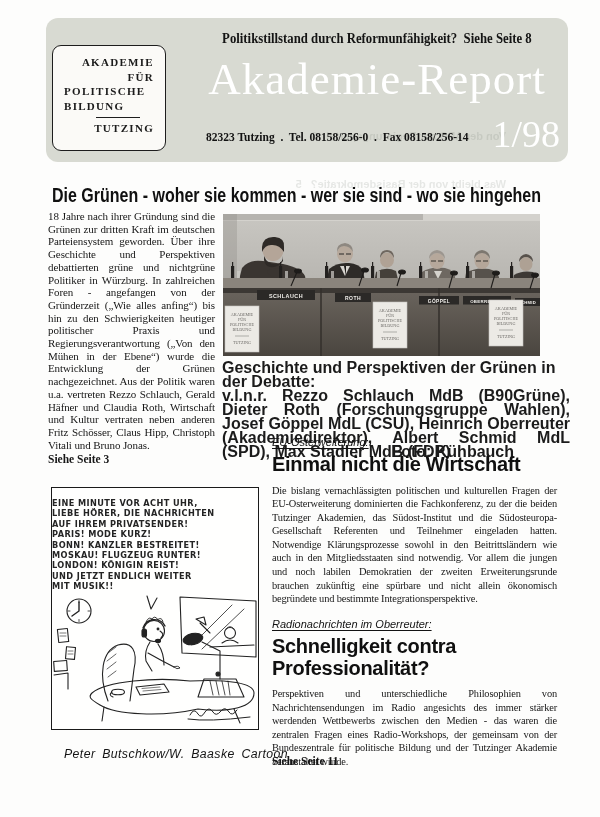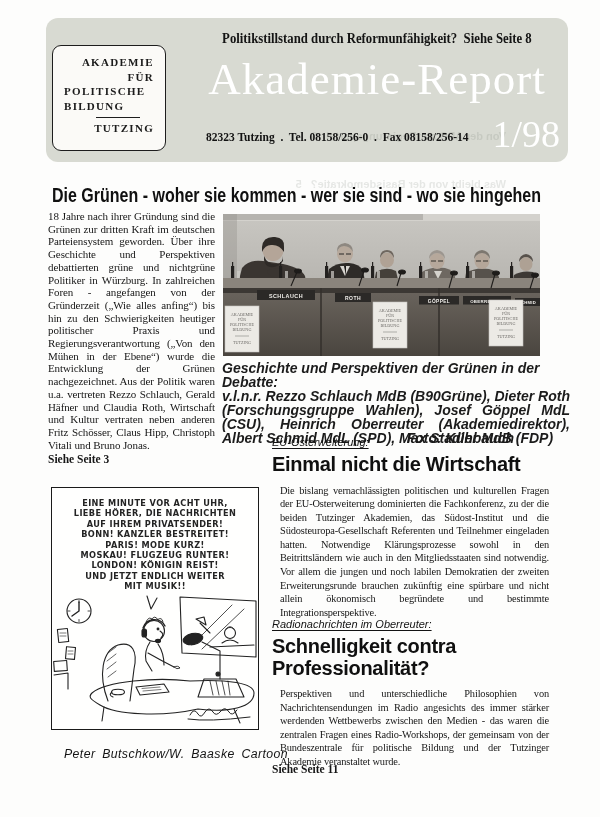--- a/index.html
+++ b/index.html
@@ -64,53 +64,53 @@
   }
   .more{font-weight:bold;font-size:11.5px;text-align:left;}
   .lead-more{margin-top:2px;}
 
   
   .photo{position:absolute;left:223px;top:214px;width:317px;height:142px;background:#a9a7a2;overflow:hidden;}
   .photo svg{display:block;}
 
   .caption{
     position:absolute;left:222px;top:361px;width:348px;
-    font-family:"Liberation Sans",sans-serif;font-weight:bold;font-style:italic;
-    font-size:14px;line-height:14px;color:#1b1b1b;
+    font-family:"Liberation Sans",sans-serif;font-weight:bold;
+    font-size:16px;line-height:14px;color:#1b1b1b;
   }
   .caption .cap-title{display:block;}
   .caption .cap-body{margin:0;text-align:justify;}
   .caption .cap-credit{text-align:right;padding-right:56px;margin-top:-14px;}
 
   
   .article{position:absolute;left:272px;width:285px;}
   .article-eu{top:436px;}
   .article-radio{top:618px;}
   .kicker{
     font-family:"Liberation Sans",sans-serif;font-style:italic;font-size:11px;
     text-decoration:underline;text-underline-offset:2px;margin-bottom:6px;color:#131313;
   }
   .sec-headline{
     margin:0 0 8px 0;font-family:"Liberation Sans",sans-serif;font-weight:bold;
     font-size:20px;line-height:21.5px;letter-spacing:-0.3px;color:#101010;white-space:pre-line;
   }
   .sec-body{
-    margin:8px;text-align:justify;hyphens:auto;
+    margin:0;text-align:justify;hyphens:auto;
     font-size:10.4px;line-height:13.6px;letter-spacing:-0.15px;font-family:Liberation Serif, serif;
   }
   .eu-more{padding-right:20px;margin-top:2px;}
   .radio-more{margin-top:-13.6px;padding-right:14px;}
 
   
   .cartoon-box{
     position:absolute;left:51px;top:487px;width:208px;height:243px;box-sizing:border-box;
     background:#fffffe;border:1.4px solid #1a1a1a;
   }
   .bubble{
-    padding-top:10px;text-align:center;
+    padding-top:10px;text-align:left;
     font-family:"DejaVu Sans",sans-serif;font-weight:bold;
     font-size:8.2px;line-height:10.4px;letter-spacing:.4px;color:#242424;
   }
   .cartoon-art{position:absolute;left:0;bottom:2px;}
   .cartoon-credit{
     position:absolute;left:64px;top:747px;
     font-family:"Liberation Sans",sans-serif;font-style:italic;
     font-size:12.3px;letter-spacing:.4px;word-spacing:3px;color:#141414;
   }
 </style>
@@ -294,22 +294,22 @@
 Professionalität?</h2>
     <p class="sec-body">Perspektiven und unterschiedliche Philosophien von Nachrichtensendungen im Radio angesichts des immer stärker werdenden Wettbewerbs zwischen den Medien - das waren die zentralen Fragen eines Radio-Workshops, der gemeinsam von der Bundeszentrale für politische Bildung und der Tutzinger Akademie veranstaltet wurde.</p>
     <div class="more radio-more">Siehe Seite 11</div>
   </div>
 
   <div class="cartoon-box">
     <div class="bubble">
       <div>EINE MINUTE VOR ACHT UHR,</div>
       <div>LIEBE HÖRER, DIE NACHRICHTEN</div>
       <div>AUF IHREM PRIVATSENDER!</div>
+      <div>PARIS! MODE KURZ!</div>
       <div>BONN! KANZLER BESTREITET!</div>
-      <div>PARIS! MODE KURZ!</div>
       <div>MOSKAU! FLUGZEUG RUNTER!</div>
       <div>LONDON! KÖNIGIN REIST!</div>
       <div>UND JETZT ENDLICH WEITER</div>
       <div>MIT MUSIK!!</div>
     </div>
     <svg class="cartoon-art" width="206" height="132" viewBox="0 0 206 132">
       <g stroke="#222" stroke-width="1.1" fill="none" stroke-linecap="round" stroke-linejoin="round">
         <path d="M95,1 L99,14 L105,3"></path>
         <g>
           <circle cx="27" cy="16" r="12"></circle>

